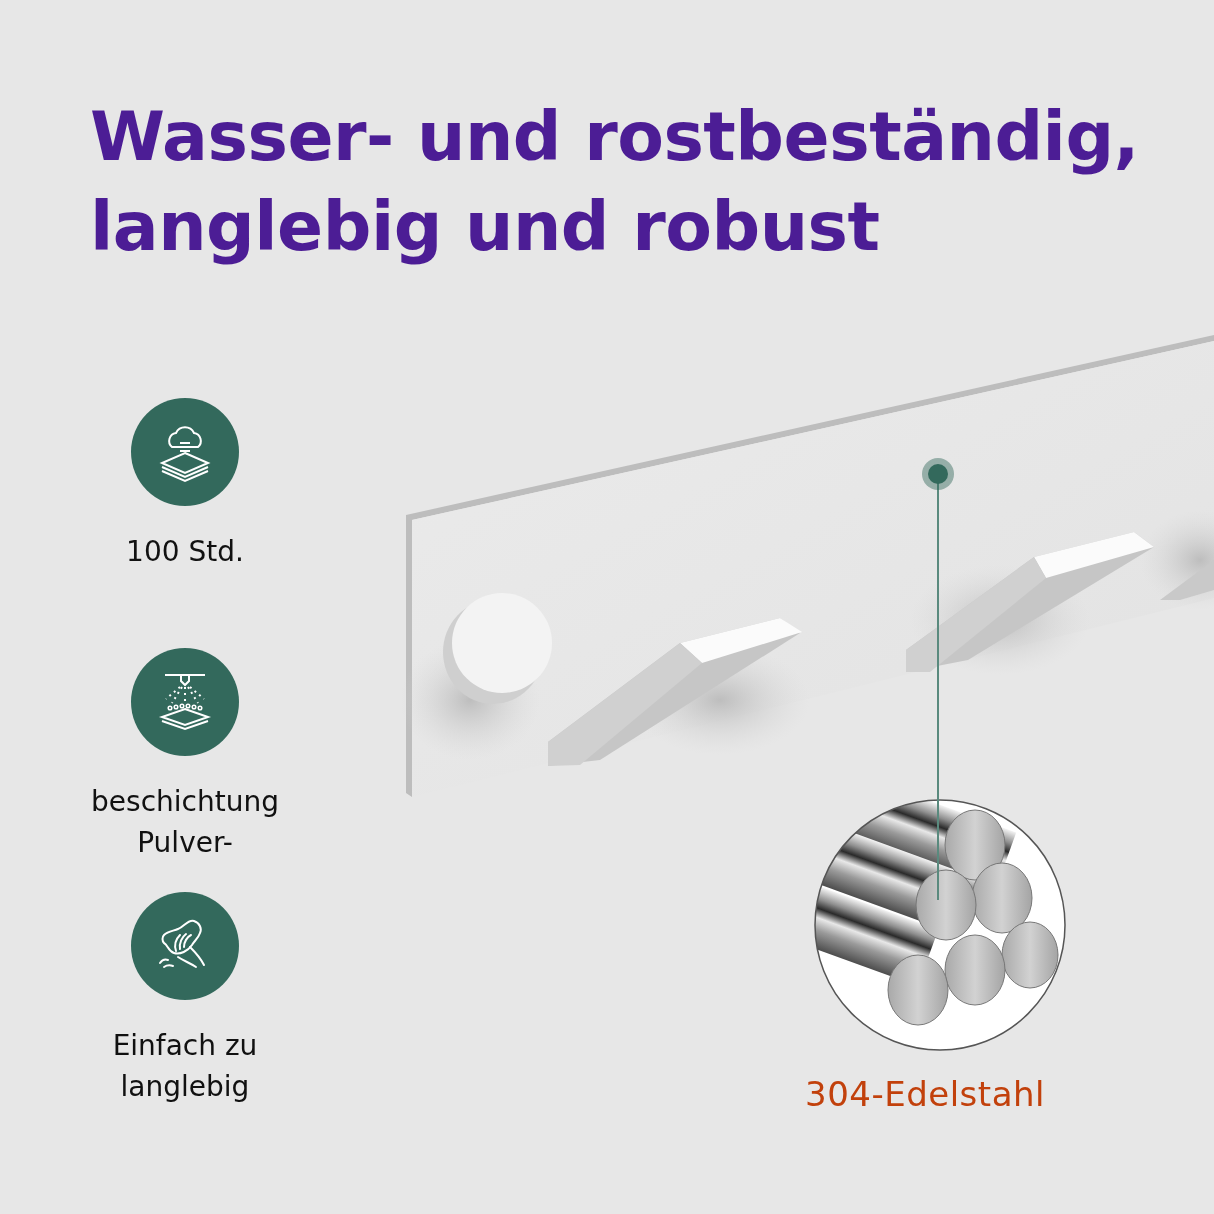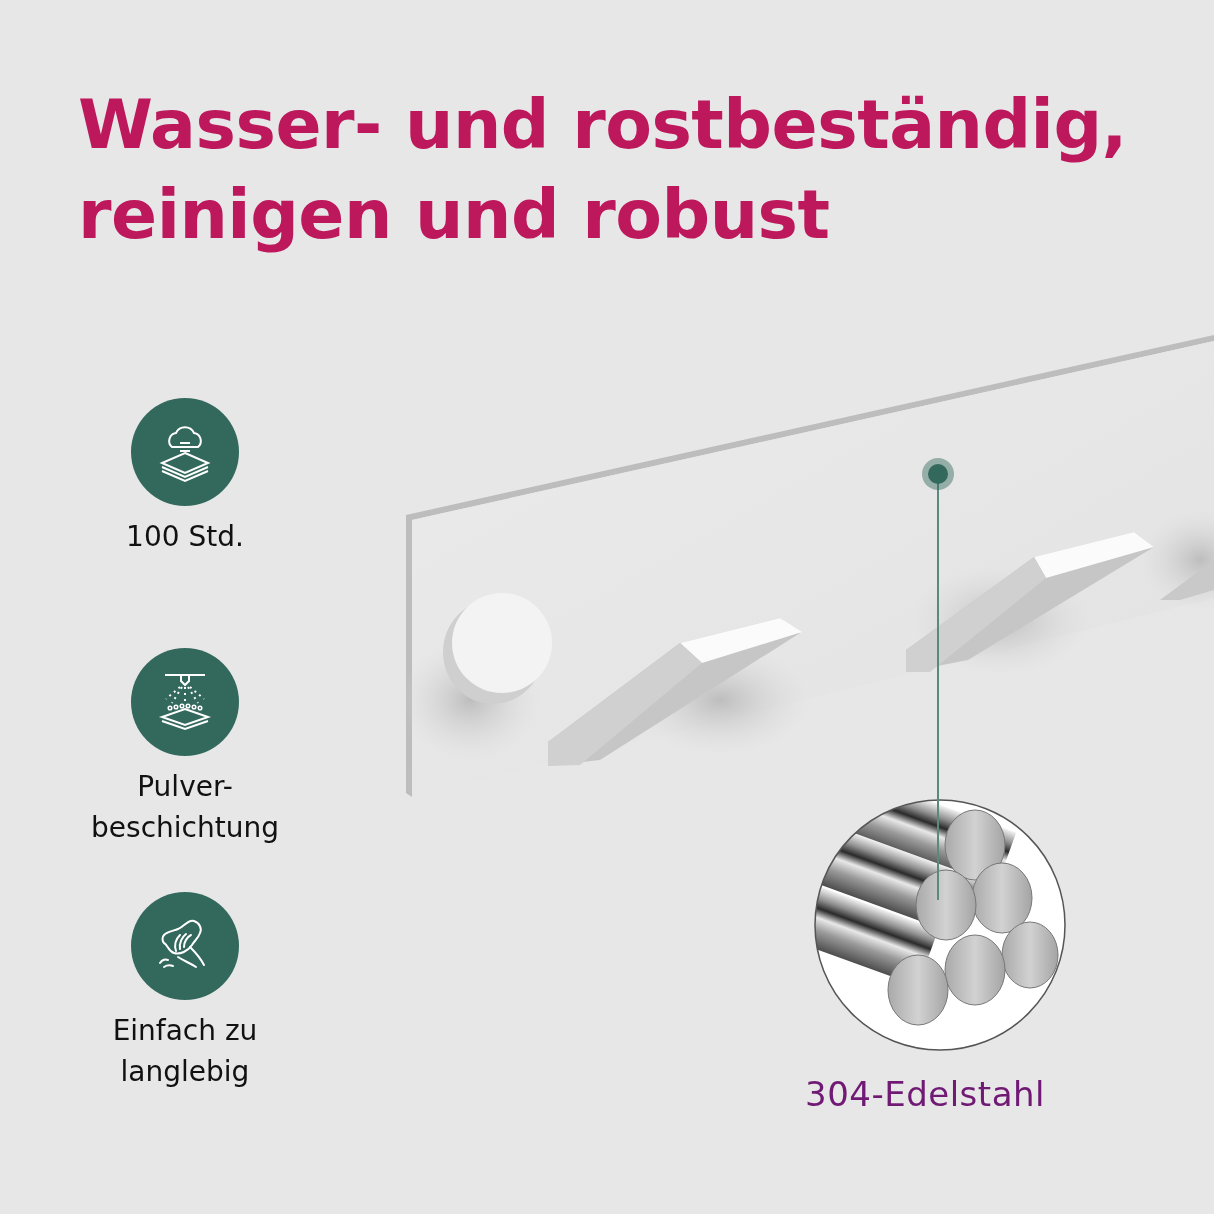--- a/index.html
+++ b/index.html
@@ -4,47 +4,47 @@
 <style>
   html, body { margin:0; padding:0; }
   body {
     width:1214px; height:1214px; overflow:hidden;
     background:#e7e7e7;
     font-family:"Liberation Sans", "DejaVu Sans", sans-serif;
     position:relative;
   }
   .headline {
     position:absolute; left:78px; top:80px; width:1080px;
-    color:#be185d; font-weight:bold; font-size:68px; line-height:90px;
-    letter-spacing:-0.5px; margin:0;
+    color:#4c1d95; font-weight:bold; font-size:68px; line-height:90px;
+    letter-spacing:-0.5px; margin:12px;
     font-family:"DejaVu Sans", sans-serif;
   }
   .feature { position:absolute; left:60px; width:250px; text-align:center; }
   .feature .badge {
     width:108px; height:108px; border-radius:50%;
     background:#33695c; margin:0 auto;
     display:flex; align-items:center; justify-content:center;
   }
   .feature .label {
-    margin-top:10px; color:#111; font-size:28px; line-height:41px;
+    margin-top:25px; color:#111; font-size:28px; line-height:41px;
     font-family:"DejaVu Sans", sans-serif;
   }
   .product { position:absolute; left:0; top:0; width:1214px; height:1214px; }
   .material-caption {
     position:absolute; left:760px; top:1074px; width:330px; text-align:center;
-    color:#701a75; font-size:34px; font-family:"DejaVu Sans", sans-serif;
+    color:#c2410c; font-size:34px; font-family:"DejaVu Sans", sans-serif;
     letter-spacing:0.5px;
   }
 </style>
 </head>
 <body>
 
 <h1 class="headline">
   <span>Wasser- und rostbeständig,</span><br>
-  <span>reinigen und robust</span>
+  <span>langlebig und robust</span>
 </h1>
 
 <svg class="product" viewBox="0 0 1214 1214" xmlns="http://www.w3.org/2000/svg">
   <defs>
     <linearGradient id="plateGrad" x1="0" y1="0" x2="1" y2="1">
       <stop offset="0" stop-color="#ebebeb"></stop>
       <stop offset="1" stop-color="#e2e2e2"></stop>
     </linearGradient>
     <radialGradient id="shadowGrad" cx="0.5" cy="0.5" r="0.5">
       <stop offset="0" stop-color="#b9b9b9" stop-opacity="0.9"></stop>
@@ -147,22 +147,22 @@
           <circle cx="32" cy="39" r="1.8"></circle>
         <circle cx="38" cy="39" r="1.8"></circle>
           <circle cx="44" cy="40" r="1.8"></circle>
           <circle cx="50" cy="41" r="1.8"></circle>
       </g>
       <polygon points="35,42 58,50 35,58 12,50"></polygon>
       <polyline points="12,54 35,62 58,54"></polyline>
     </svg>
   </div>
   <div class="label">
+    <div>beschichtung</div>
     <div>Pulver-</div>
-    <div>beschichtung</div>
   </div>
 </div>
 
 <div class="feature" style="top:892px;">
   <div class="badge">
     <svg width="70" height="70" viewBox="0 0 70 70" fill="none" stroke="#fff" stroke-width="2" stroke-linecap="round" stroke-linejoin="round">
       <path d="M14 24 c4 -4 10 -4 14 -6 c6 -2 10 -10 16 -8 c6 2 8 8 6 12 c-2 6 -6 8 -8 12 c-4 6 -12 10 -18 8 c-6 -2 -6 -8 -10 -10 c-2 -2 -2 -6 0 -8 z"></path>
       <path d="M26 40 c-2 -6 0 -12 4 -16 M30 38 c-1 -6 2 -12 6 -15 M34 36 c0 -5 3 -10 7 -12"></path>
       <path d="M40 36 c4 4 10 10 14 18"></path>
       <path d="M28 46 c6 4 12 6 18 10"></path>

